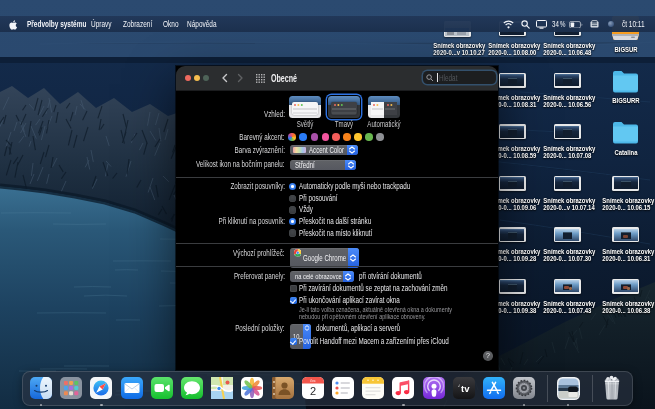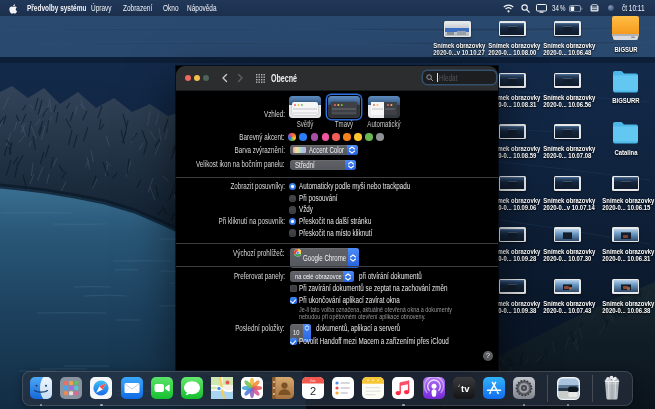--- a/index.html
+++ b/index.html
@@ -42,21 +42,21 @@
   .popup .ptxt{position:absolute;left:5px;top:0;bottom:0;display:flex;align-items:center;
          color:#f2f2f4;font-size:8.5px;white-space:nowrap;transform:scaleX(.72);transform-origin:0 50%;}
   .sep{position:absolute;left:0;right:0;height:1px;background:#3a3c3f;}
   
   #dock{position:absolute;left:22px;top:371px;width:611px;height:35px;border-radius:8px;
         background:rgba(44,52,66,.6);box-shadow:inset 0 0 0 1px rgba(255,255,255,.14),0 2px 8px rgba(0,0,0,.35);}
   .di{position:absolute;top:376px;width:22px;height:22px;}
   .dotr{position:absolute;top:403.5px;width:2.5px;height:2.5px;border-radius:50%;background:rgba(255,255,255,.55);}
   .dsep{position:absolute;top:375px;width:1px;height:27px;background:rgba(255,255,255,.18);}
   
-  #mbar{position:absolute;left:0;top:0;width:655px;height:16px;
+  #mbar{position:absolute;left:0;top:16px;width:655px;height:16px;
         background:linear-gradient(rgba(33,55,88,.96),rgba(27,47,76,.96));}
   .mtxt{position:absolute;top:0;height:16px;line-height:16px;color:#f2f4f8;font-size:9px;white-space:nowrap;transform:scaleX(.72);transform-origin:0 50%;}
 </style></head>
 <body>
 
 <svg class="abs" width="655" height="409" viewBox="0 0 655 409" style="left:0;top:0">
  <defs>
   <linearGradient id="sky" x1="0" y1="0" x2="0" y2="1">
    <stop offset="0" stop-color="#2b4a70"></stop>
         <stop offset=".7" stop-color="#27456a"></stop>
@@ -613,21 +613,21 @@
           <path d="M1.5,5 L4,7.2 L6.5,5" stroke="#fff" stroke-width="1.1" fill="none" stroke-linecap="round" stroke-linejoin="round"></path>
         </svg>
       </span>
     </div>
 <div class="ctext" style="left:182.5px;top:205px">při otvírání dokumentů</div>
 <div class="check" style="left:113.5px;top:218.5px"></div>
     <div class="ctext" style="left:123px;top:216.5px">Při zavírání dokumentů se zeptat na zachování změn</div>
 <div class="check on" style="left:113.5px;top:231.0px"></div>
     <div class="ctext" style="left:123px;top:229.0px">Při ukončování aplikací zavírat okna</div>
 <div class="abs" style="left:123px;top:241px;color:#97979b;font-size:7px;line-height:6.6px;white-space:nowrap;transform:scaleX(.78);transform-origin:0 0">Je-li tato volba označena, aktuálně otevřená okna a dokumenty<br>nebudou při opětovném otevření aplikace obnoveny.</div>
-<div class="popup" style="left:113.5px;top:257.5px;width:21px;height:18px">
+<div class="popup" style="left:113.5px;top:257.5px;width:21px;height:25px">
       <span class="ptxt" style="left:3.5px;font-size:8px">10</span>
       <span class="cap" style="width:8px">
         <svg width="6" height="6" viewBox="0 0 8 8" style="position:absolute;left:1px;top:1.2px;margin:0">
           <path d="M1.5,3 L4,0.8 L6.5,3" stroke="#fff" stroke-width="1.3" fill="none" stroke-linecap="round" stroke-linejoin="round"></path>
           <path d="M1.5,5 L4,7.2 L6.5,5" stroke="#fff" stroke-width="1.3" fill="none" stroke-linecap="round" stroke-linejoin="round"></path>
         </svg>
       </span>
     </div>
 <div class="ctext" style="left:139.5px;top:256.5px">dokumentů, aplikací a serverů</div>
 <div class="check on" style="left:113.5px;top:272.0px"></div>

